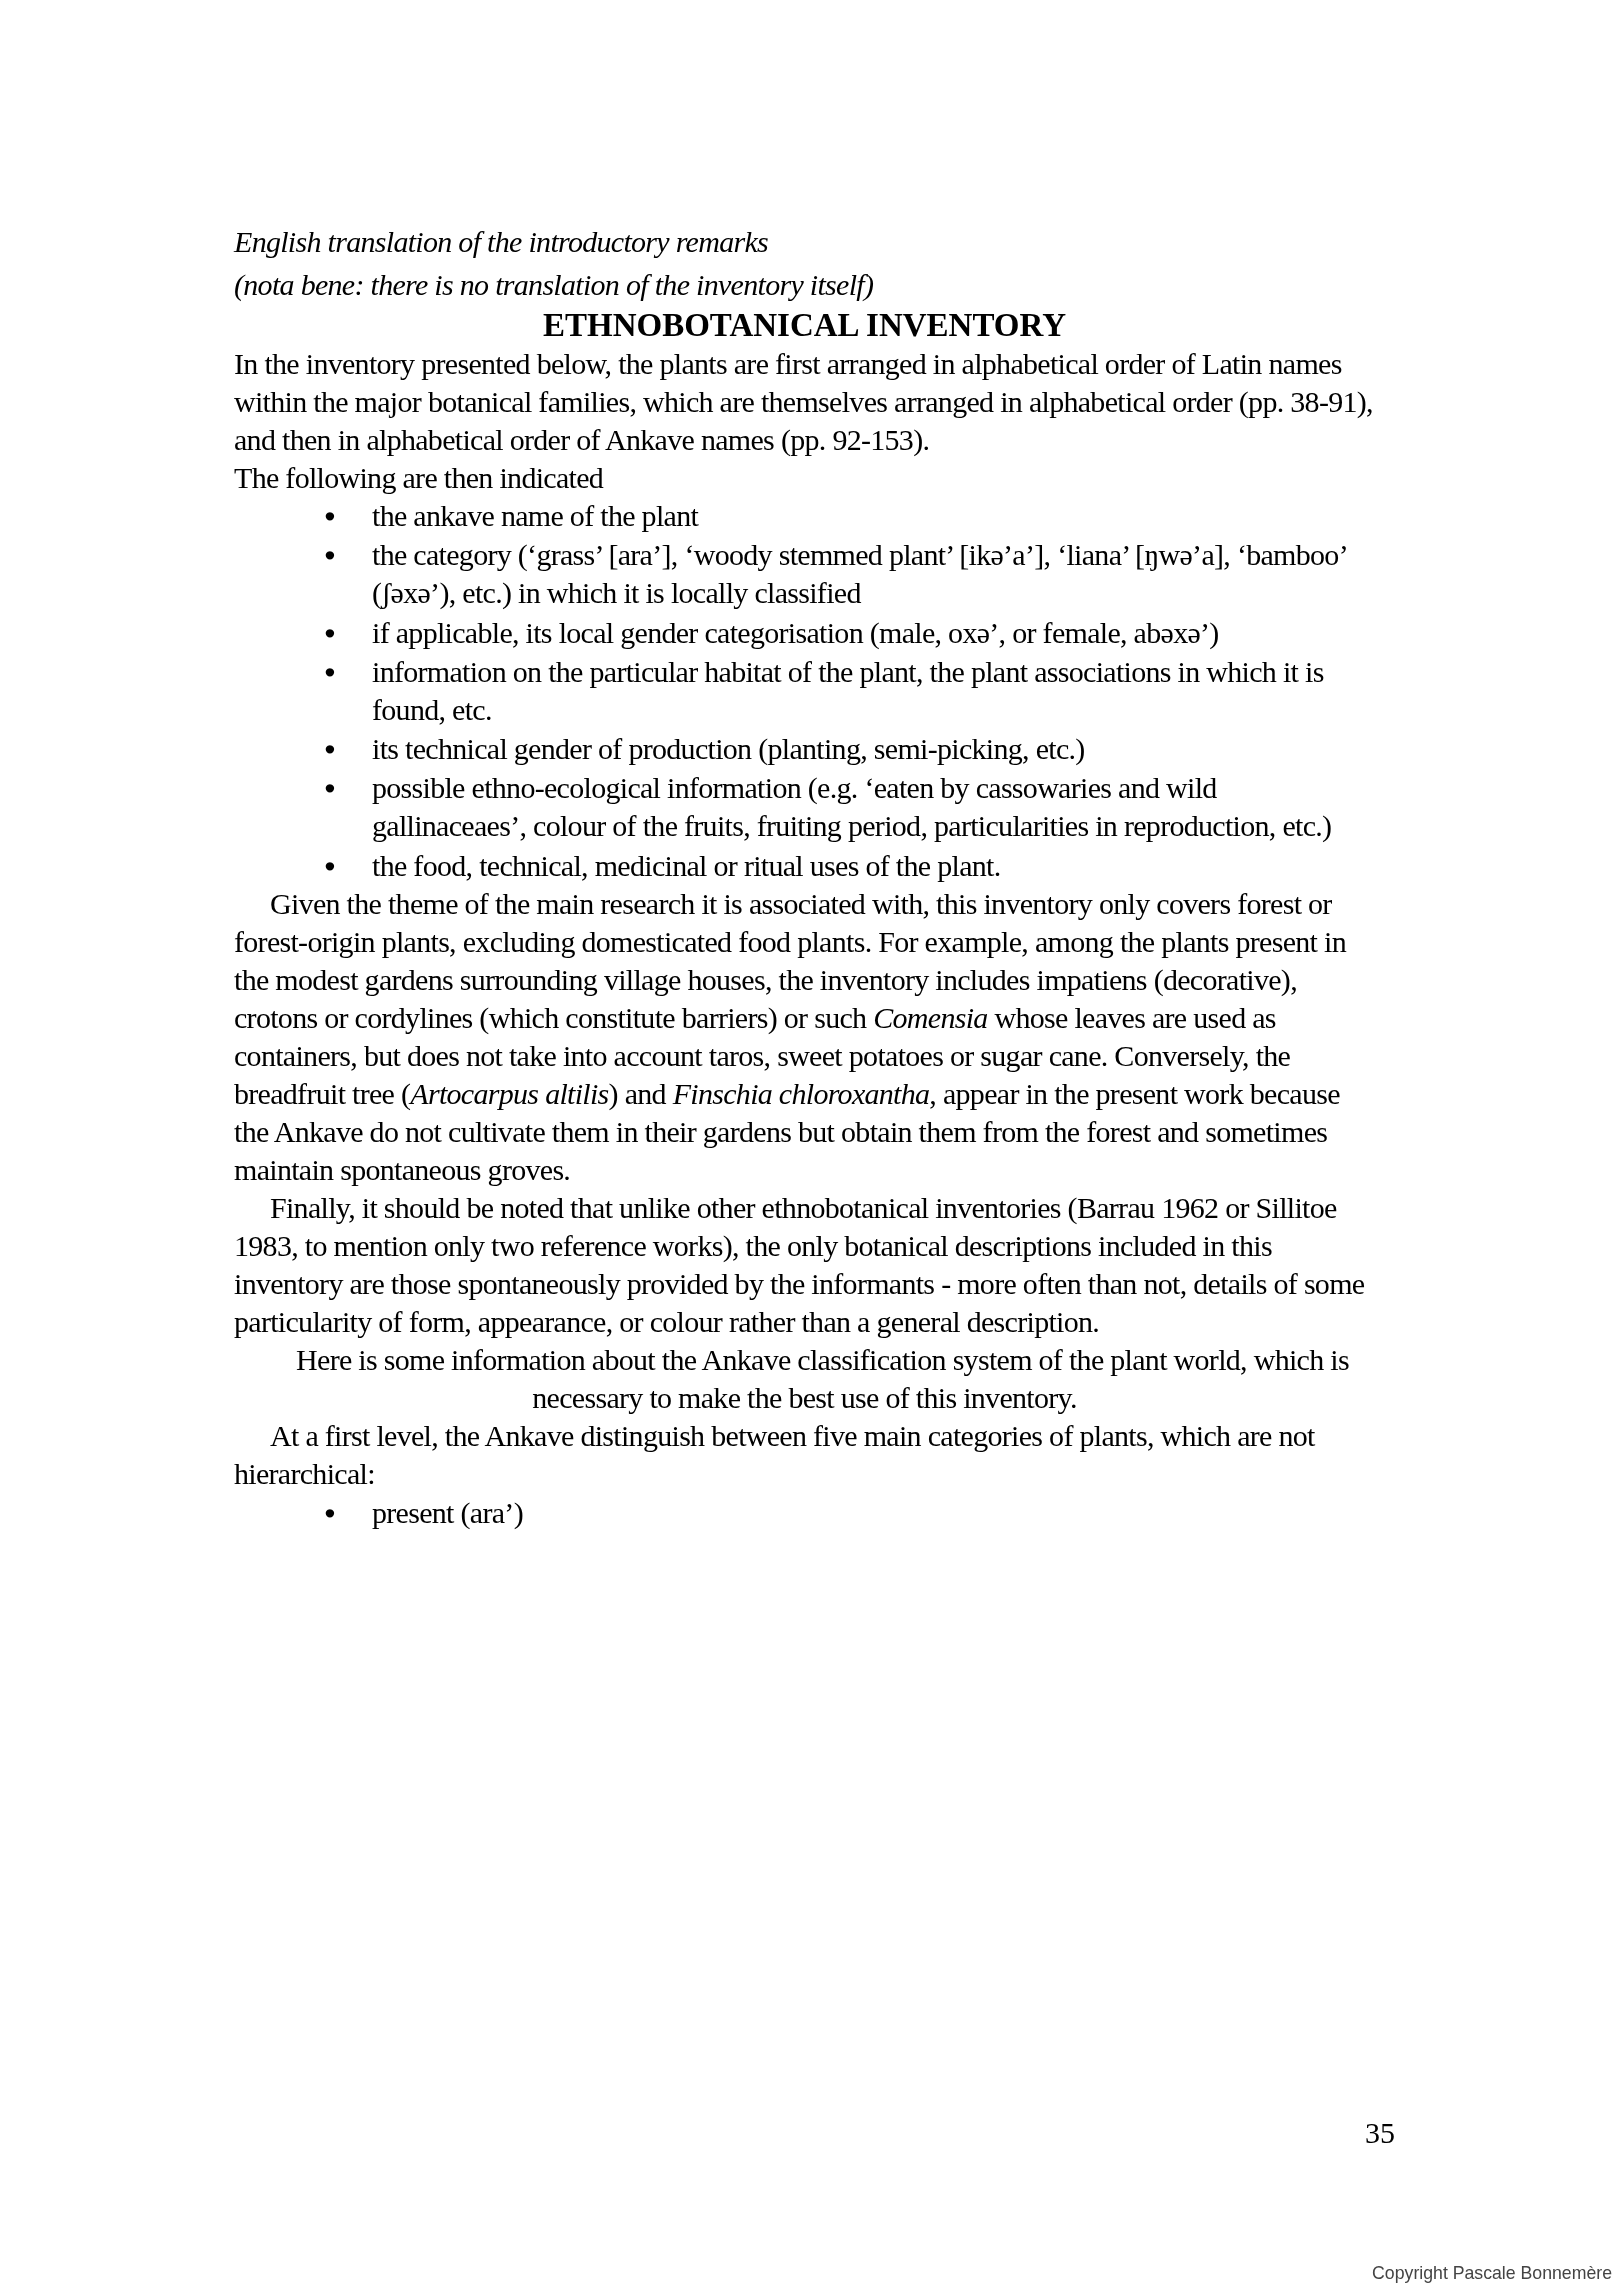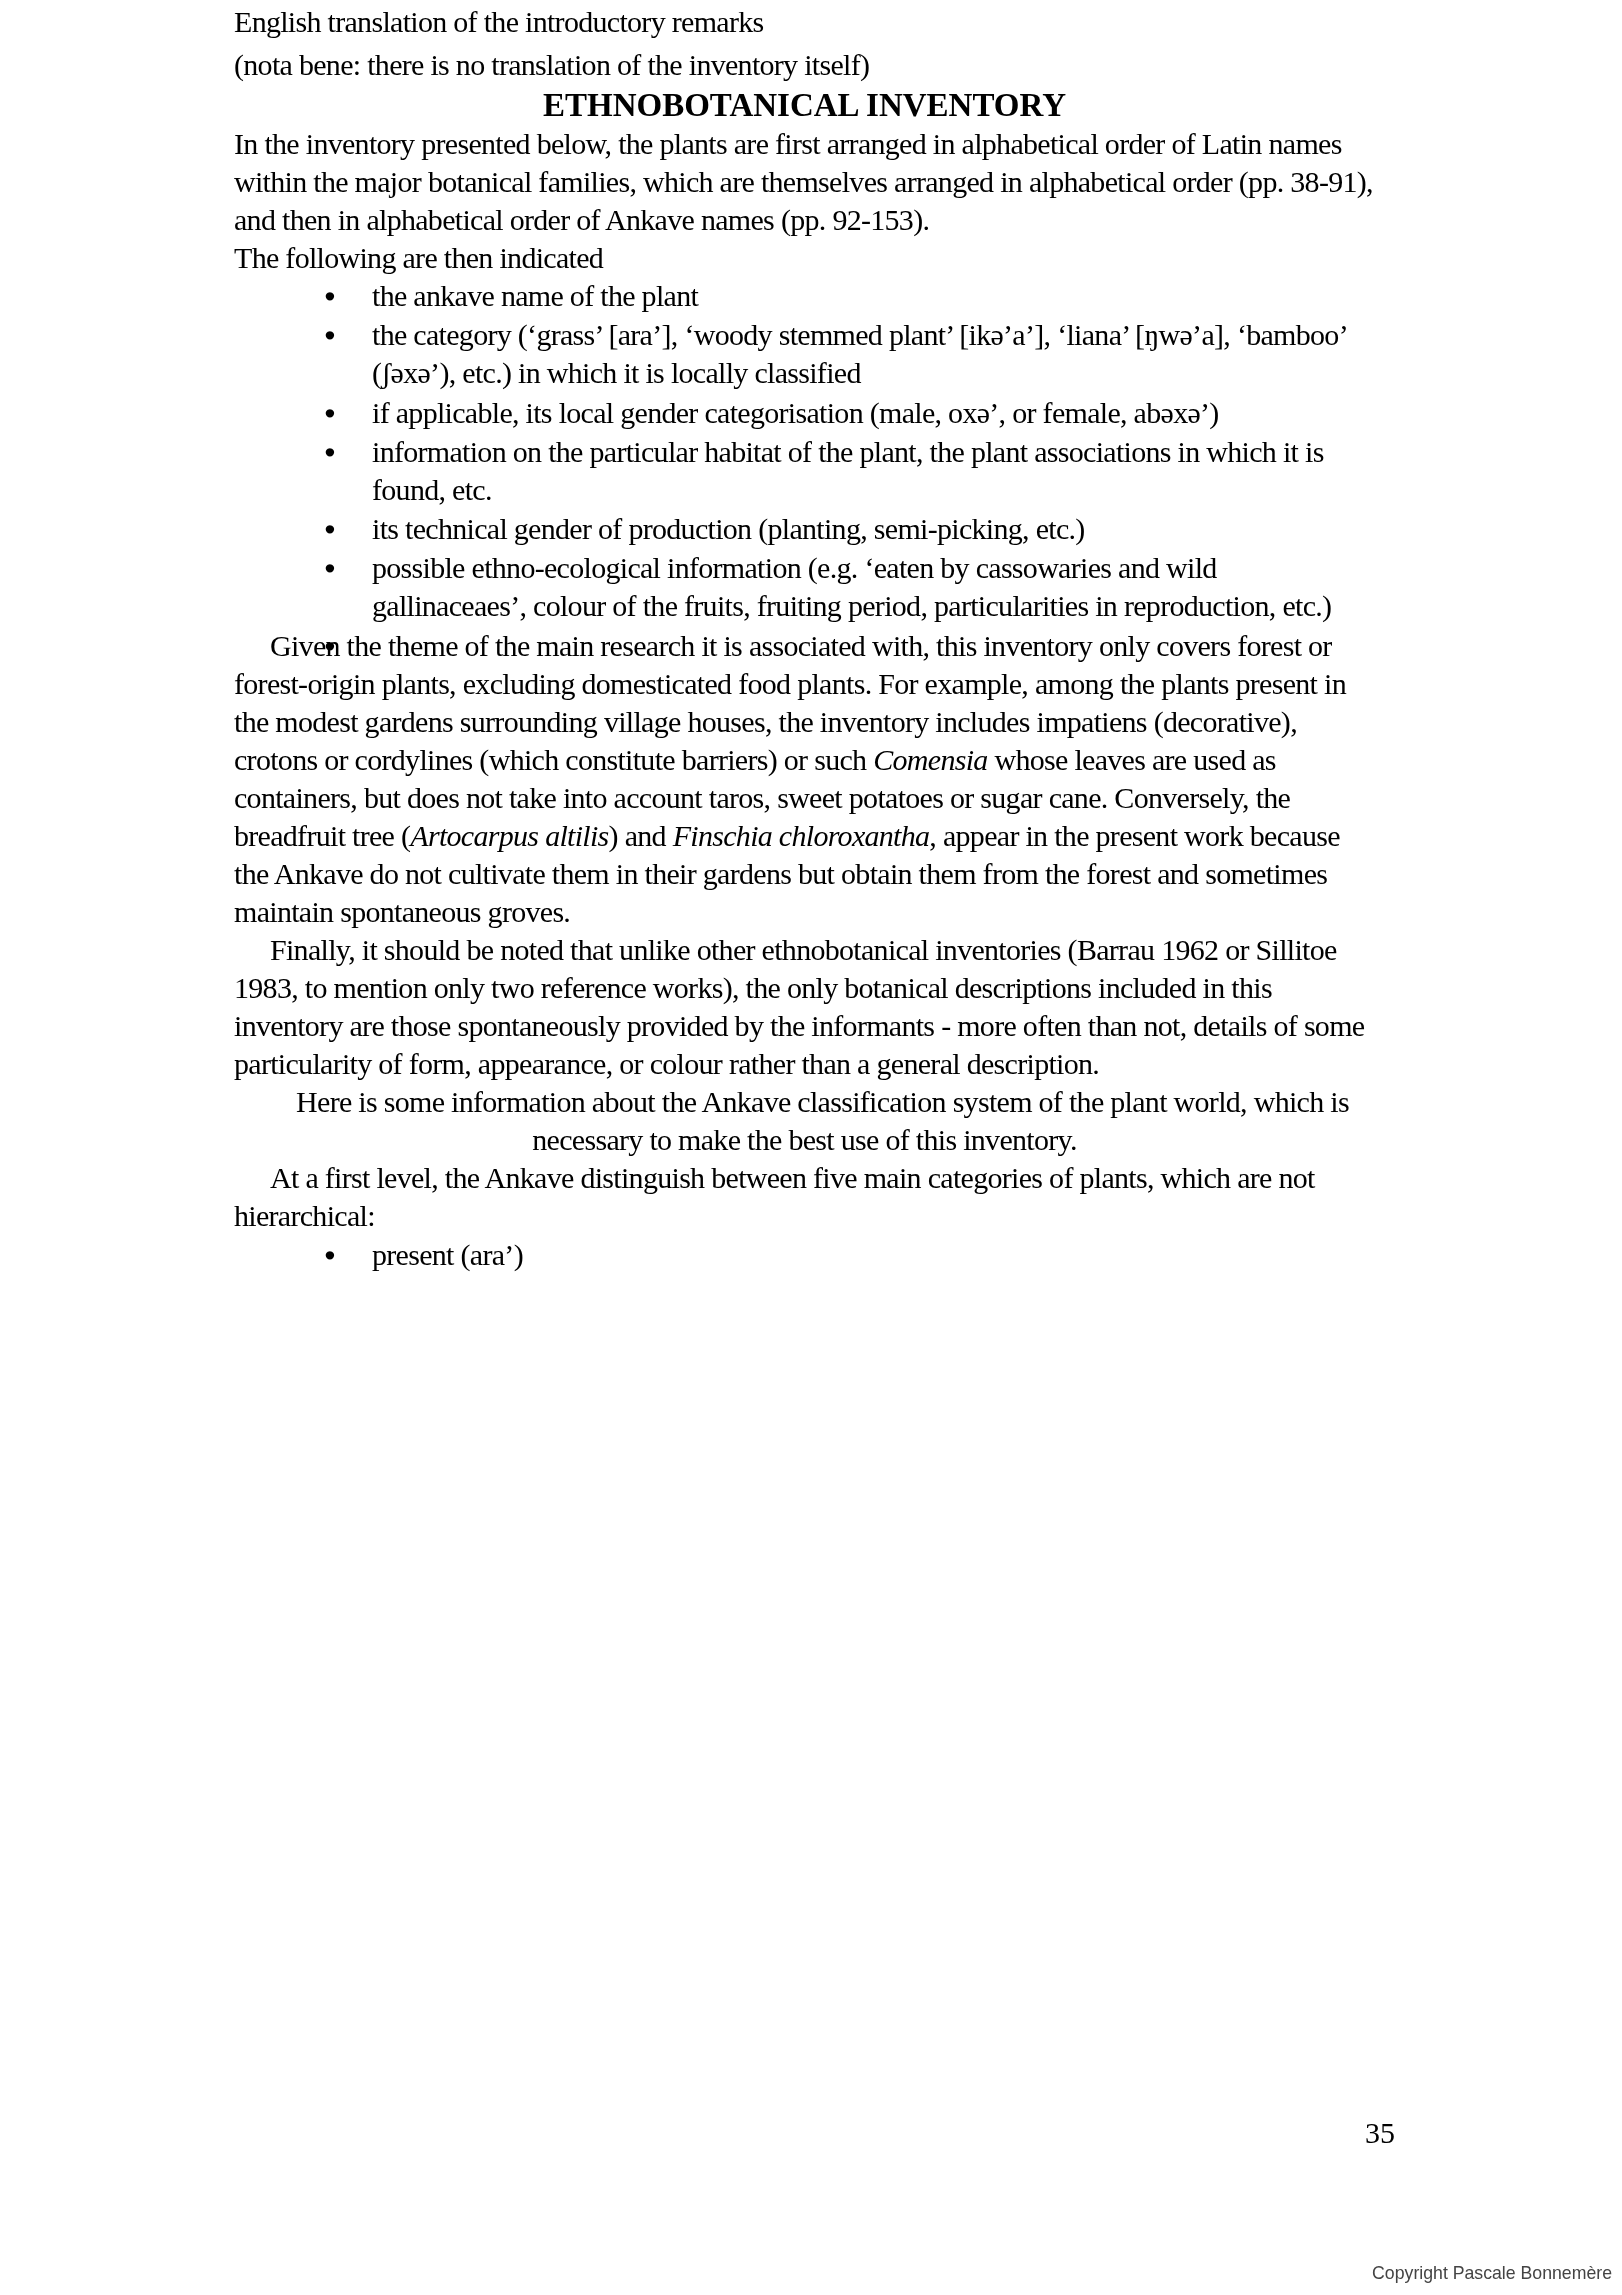--- a/index.html
+++ b/index.html
@@ -16,20 +16,22 @@
     position: absolute;
     left: 234px;
     top: 0;
     width: 1141px;
     font-size: 30px;
     line-height: 38px;
     letter-spacing: -0.7px;
   }
   .content p { margin: 0; }
   .hdr {
+    margin-top: 220px;
+    font-style: italic;
     line-height: 43px;
   }
   .title {
     margin: 76px 0 0 0;
     text-align: center;
     font-size: 33px;
     line-height: 39px;
     font-weight: bold;
     letter-spacing: 0px;
   }
@@ -105,20 +107,21 @@
       <li>
         <span class="bullet">●</span>
         <span>its technical gender of production (planting, semi-picking, etc.)</span>
       </li>
       <li>
         <span class="bullet">●</span>
         <span>possible ethno-ecological information (e.g. ‘eaten by cassowaries and wild gallinaceaes’, colour of the fruits, fruiting period, particularities in reproduction, etc.)</span>
       </li>
       <li>
         <span class="bullet">●</span>
+        <span>the food, technical, medicinal or ritual uses of the plant.</span>
       </li>
     </ul>
 
     <p class="p-scope"><span>Given the theme of the main research it is associated with, this inventory only covers forest or forest-origin plants, excluding domesticated food plants. For example, among the plants present in the modest gardens surrounding village houses, the inventory includes impatiens (decorative), crotons or cordylines (which constitute barriers) or such </span><span class="it">Comensia</span><span> whose leaves are used as containers, but does not take into account taros, sweet potatoes or sugar cane. Conversely, the breadfruit tree (</span><span class="it">Artocarpus altilis</span><span>) and </span><span class="it">Finschia chloroxantha</span><span>, appear in the present work because the Ankave do not cultivate them in their gardens but obtain them from the forest and sometimes maintain spontaneous groves.</span></p>
 
     <p class="p-desc">Finally, it should be noted that unlike other ethnobotanical inventories (Barrau 1962 or Sillitoe 1983, to mention only two reference works), the only botanical descriptions included in this inventory are those spontaneously provided by the informants - more often than not, details of some particularity of form, appearance, or colour rather than a general description.</p>
 
     <p class="p-class">Here is some information about the Ankave classification system of the plant world, which is necessary to make the best use of this inventory.</p>
 
     <p class="p-cat">At a first level, the Ankave distinguish between five main categories of plants, which are not hierarchical:</p>

